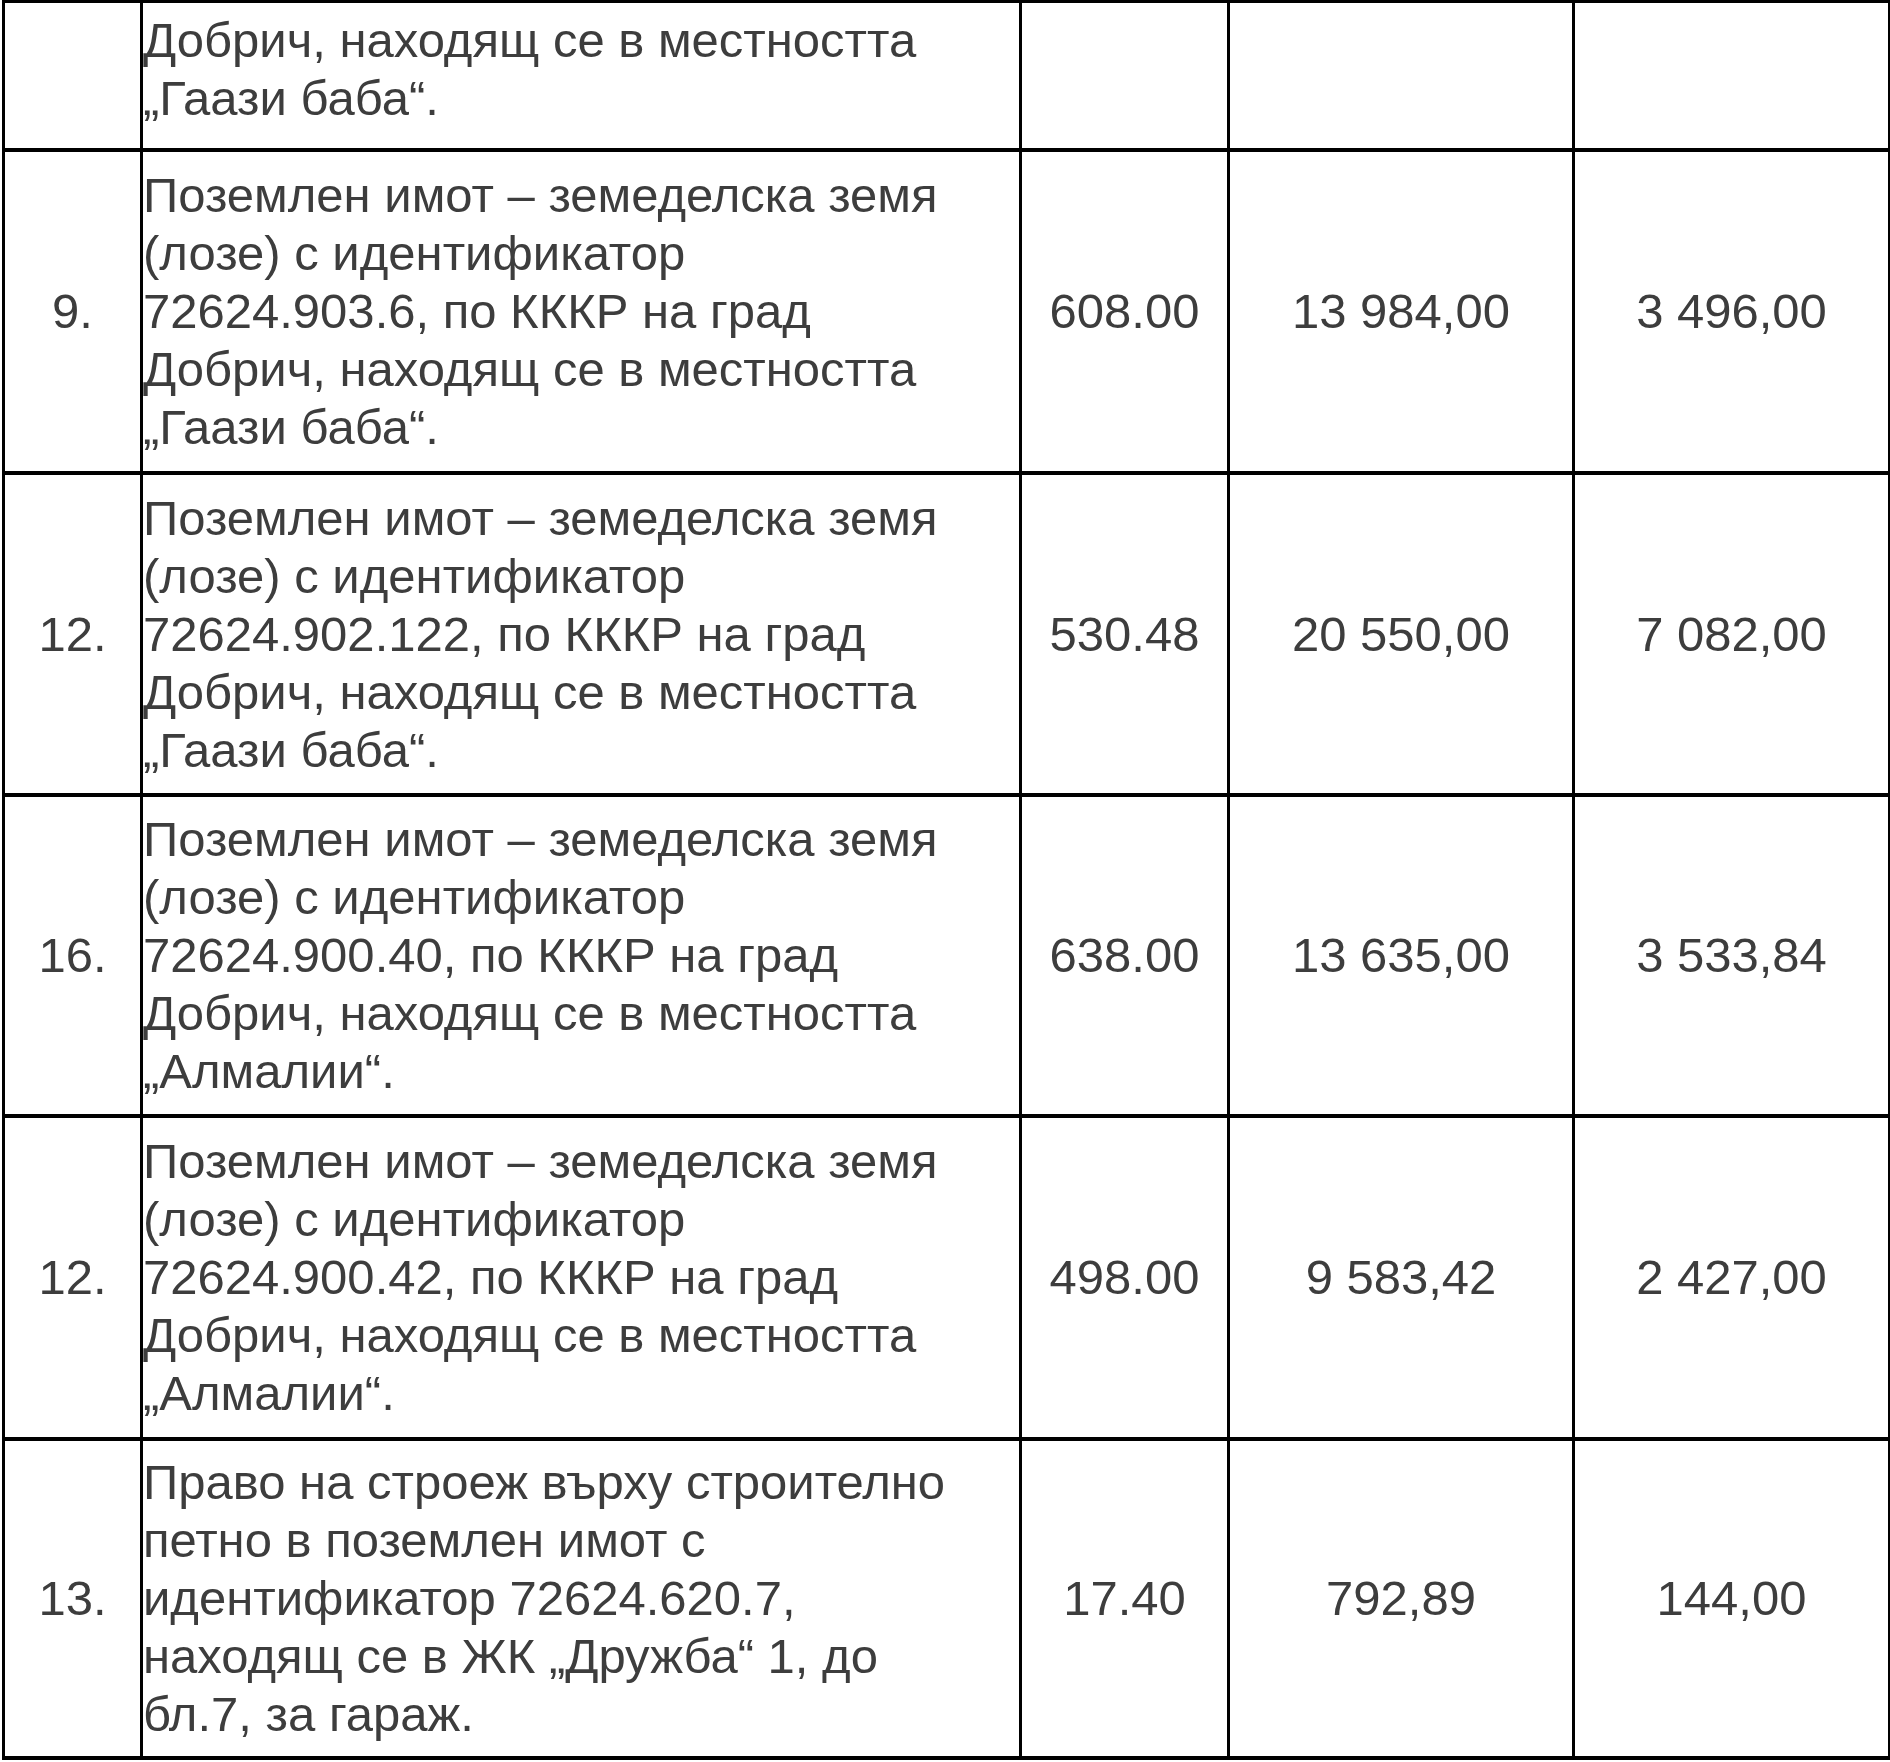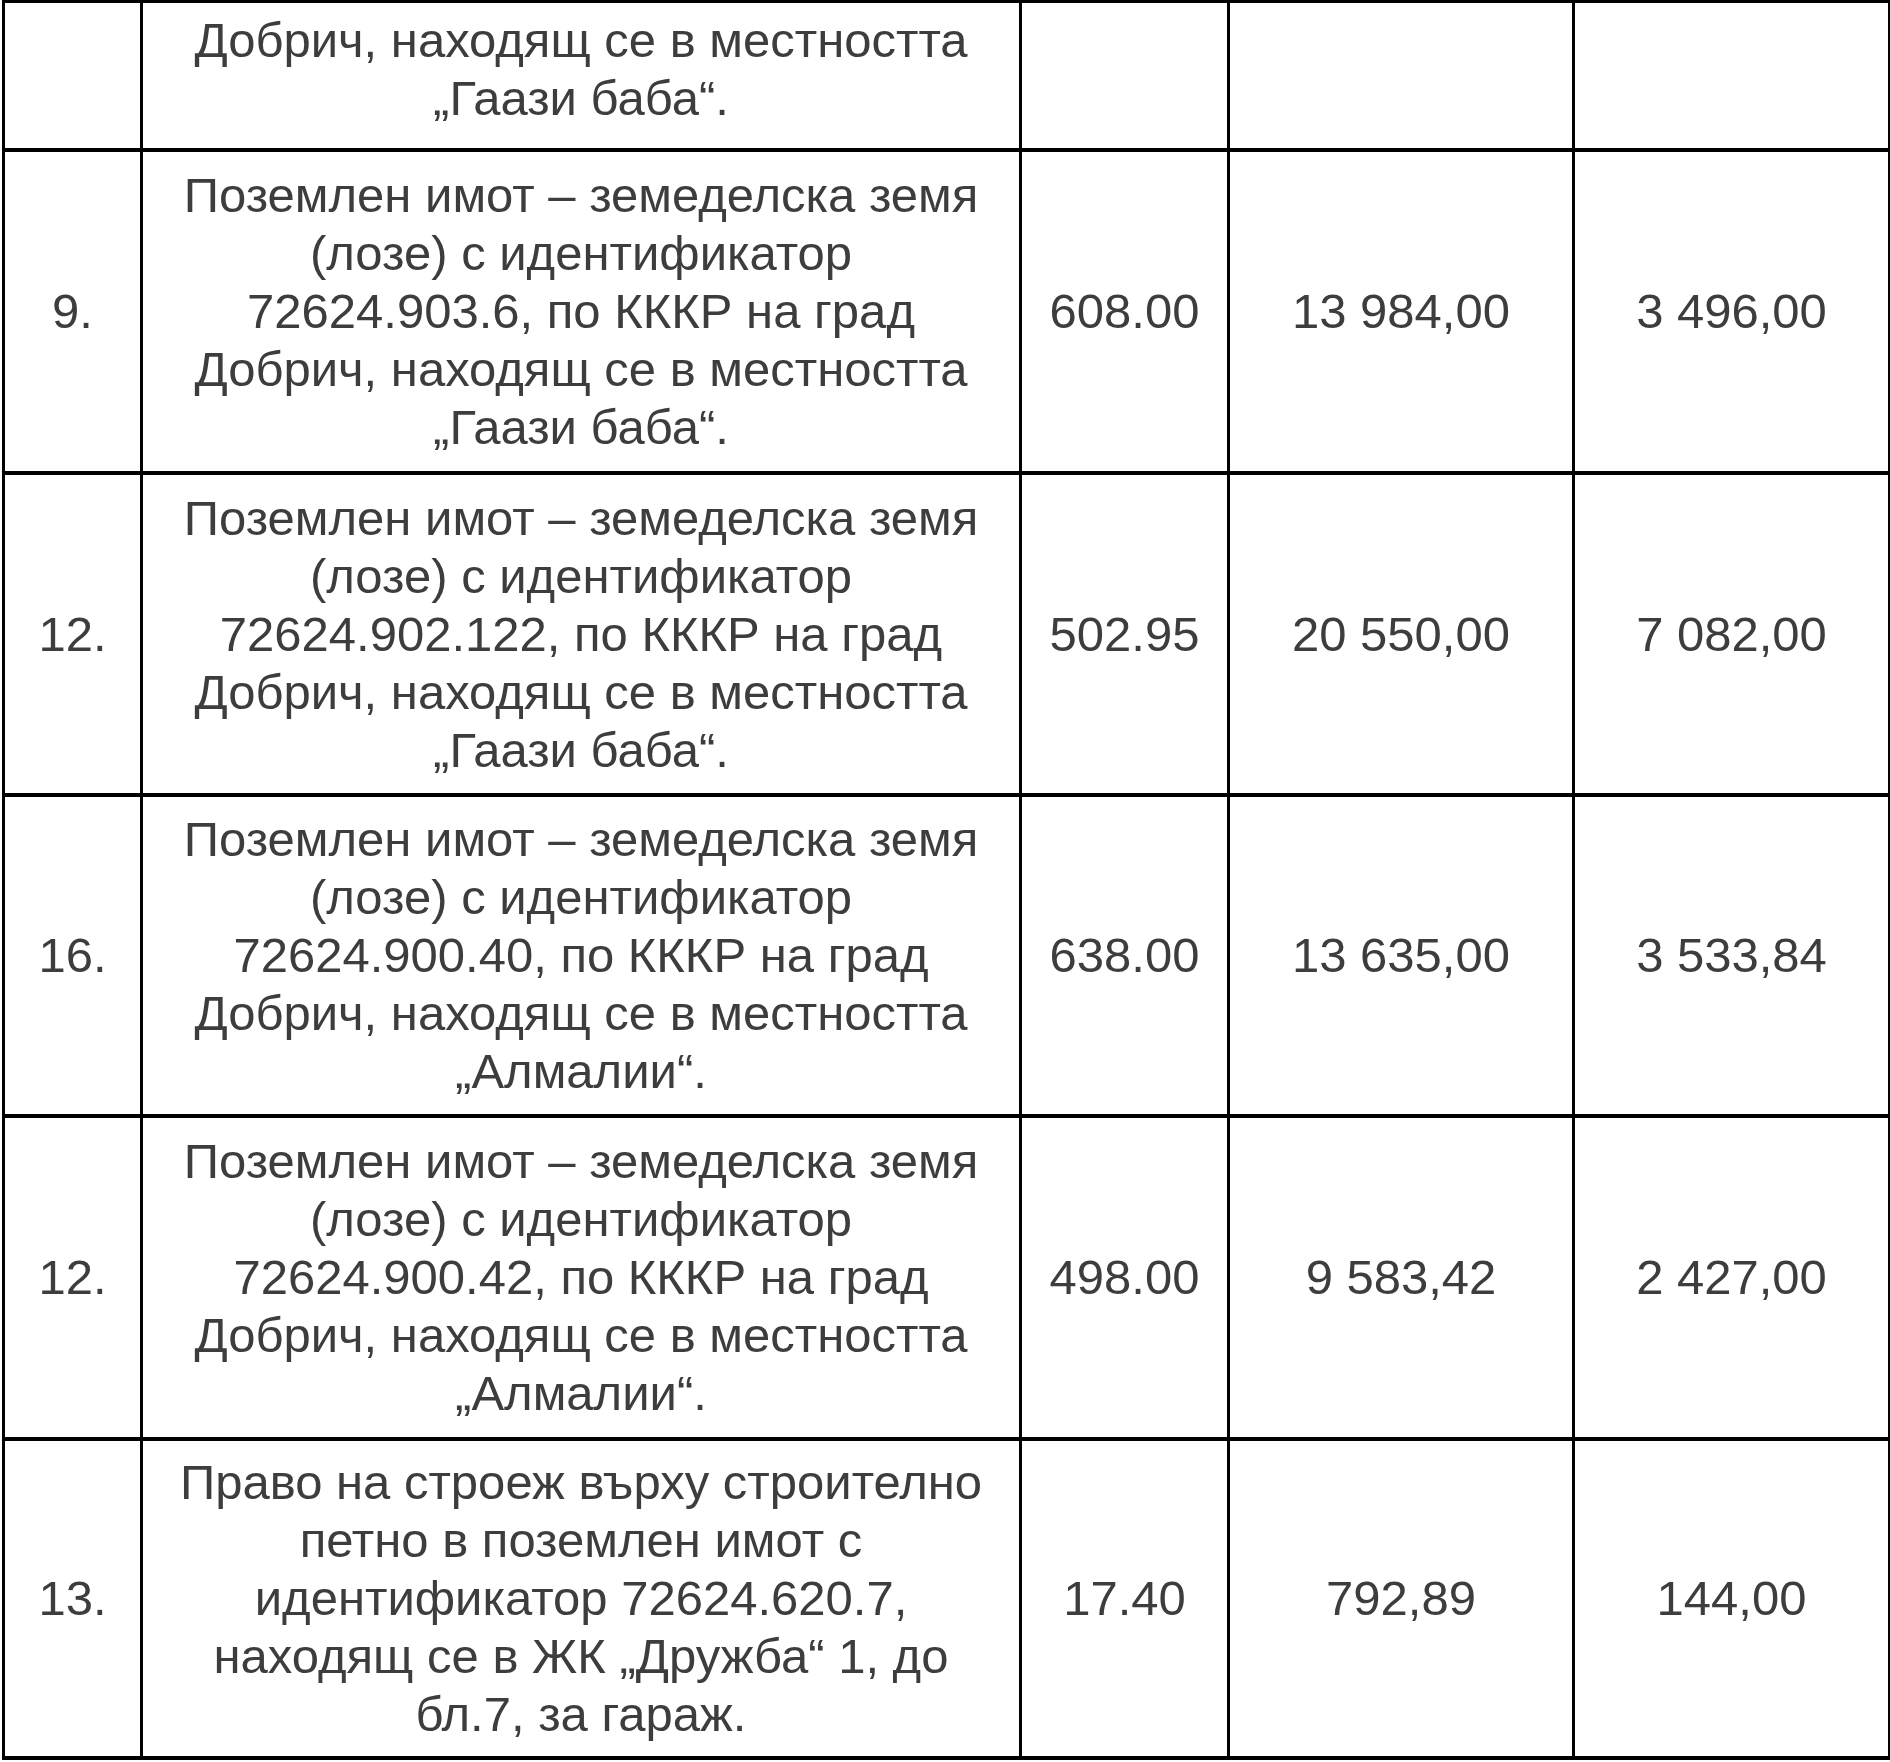--- a/index.html
+++ b/index.html
@@ -22,21 +22,20 @@
   table.property-table td {
     border: 3px solid #000000;
     border-top-width: 4px;
     border-bottom-width: 4px;
     color: #3d3d3d;
     font-size: 49px;
     line-height: 58px;
     vertical-align: middle;
     overflow: hidden;
     padding: 0;
-    text-align: center;
   }
   tr.row-first td { border-top-width: 3px; }
 
   td.cell-num {
     text-align: center;
   }
   td.cell-desc {
     text-align: left;
     padding: 8px 10px 8px 16px;
     white-space: pre-line; 
@@ -87,21 +86,21 @@
       <td class="cell-amount">13 984,00</td>
       <td class="cell-amount">3 496,00</td>
     </tr>
     <tr class="h-322">
       <td class="cell-num">12.</td>
       <td class="cell-desc">Поземлен имот – земеделска земя
 (лозе) с идентификатор
 72624.902.122, по КККР на град
 Добрич, находящ се в местността
 „Гаази баба“.</td>
-      <td class="cell-amount">502.95</td>
+      <td class="cell-amount">530.48</td>
       <td class="cell-amount">20 550,00</td>
       <td class="cell-amount">7 082,00</td>
     </tr>
     <tr class="h-321">
       <td class="cell-num">16.</td>
       <td class="cell-desc">Поземлен имот – земеделска земя
 (лозе) с идентификатор
 72624.900.40, по КККР на град
 Добрич, находящ се в местността
 „Алмалии“.</td>

